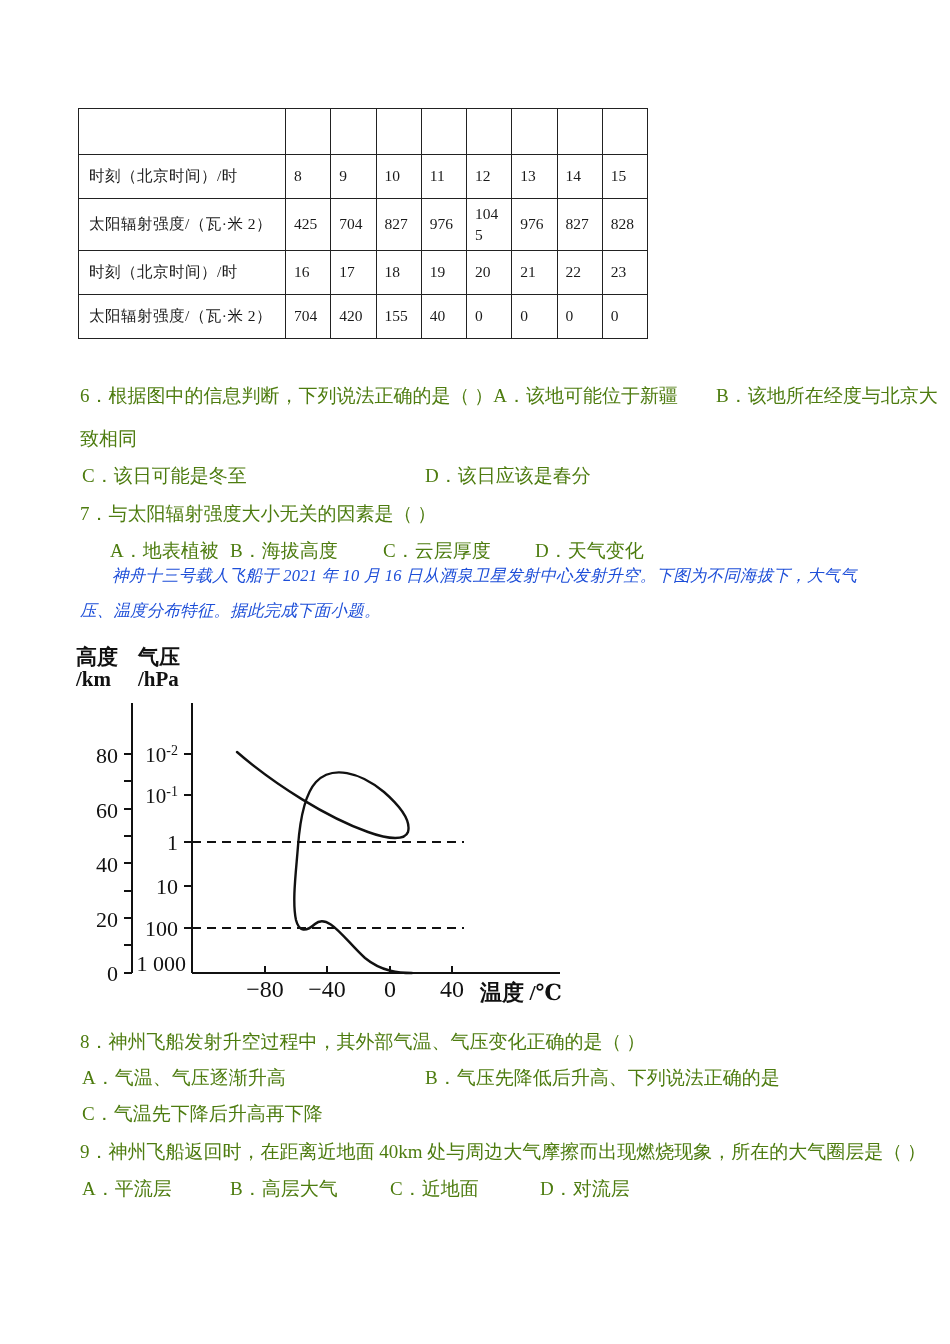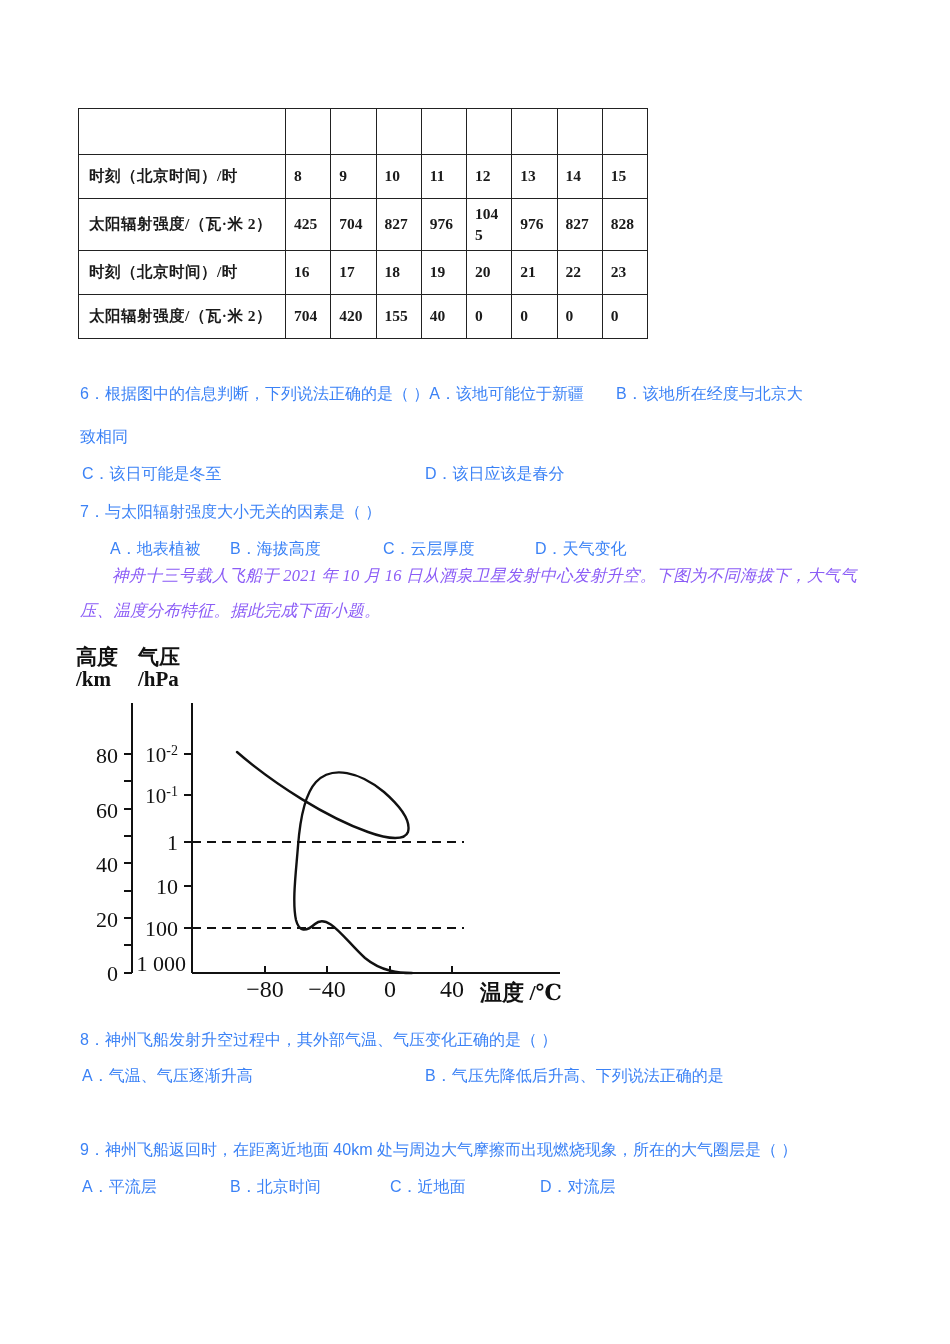--- a/index.html
+++ b/index.html
@@ -26,21 +26,20 @@
     height: 1344px;
     padding: 0;
   }
 
   
   .data-table-wrap {
     position: absolute;
     left: 78px;
     top: 108px;
     width: 511px;
-    font-weight: bold;
   }
   table.data-table {
     border-collapse: collapse;
     width: 570px;
     table-layout: fixed;
   }
   table.data-table td {
     border: 1px solid #222;
     font-size: 15.5px;
     line-height: 1.35;
@@ -63,33 +62,33 @@
   tr.tall-row td { height: 52px; }
   td.wrapnum {
     word-break: break-all;
     white-space: normal;
     line-height: 1.15;
   }
 
   
   .qtext {
     position: absolute;
-    font-size: 16px;
+    font-size: 19px;
     line-height: 1.5;
-    font-family: Liberation Sans, sans-serif;
-    color: #3b82f6;
+    font-family: Liberation Serif, serif;
+    color: #4d7c0f;
     white-space: nowrap;
   }
   .q-line { position: absolute; white-space: nowrap; }
   .narr {
     position: absolute;
     font-family: "Liberation Serif", "DejaVu Serif", serif;
     font-size: 16.5px;
     font-style: italic;
-    color: #8b5cf6;
+    color: #1d4ed8;
     white-space: nowrap;
     letter-spacing: 0.2px;
   }
 
   
   .chart {
     position: absolute;
     left: 60px;
     top: 640px;
     width: 520px;
@@ -285,21 +284,22 @@
                C 236,232 232,262 236,280
                C 239,292 246,292 255,284
                C 268,272 285,300 305,318
                C 322,332 340,333 352,333" fill="none" stroke="#111" stroke-width="2.4" stroke-linecap="round" stroke-linejoin="round"></path>
     </svg>
   </div>
 
   <div class="q-line qtext" style="left:80px; top:1028px;">8．神州飞船发射升空过程中，其外部气温、气压变化正确的是（ ）</div>
   <div class="q-line qtext" style="left:82px; top:1064px;">A．气温、气压逐渐升高</div>
   <div class="q-line qtext" style="left:425px; top:1064px;">B．气压先降低后升高、下列说法正确的是</div>
+  <div class="q-line qtext" style="left:82px; top:1100px;">C．气温先下降后升高再下降</div>
 
   <div class="q-line qtext" style="left:80px; top:1138px;">9．神州飞船返回时，在距离近地面 40km 处与周边大气摩擦而出现燃烧现象，所在的大气圈层是（ ）</div>
   <div class="q-line qtext" style="left:82px; top:1175px;">A．平流层</div>
-  <div class="q-line qtext" style="left:230px; top:1175px;">B．北京时间</div>
+  <div class="q-line qtext" style="left:230px; top:1175px;">B．高层大气</div>
   <div class="q-line qtext" style="left:390px; top:1175px;">C．近地面</div>
   <div class="q-line qtext" style="left:540px; top:1175px;">D．对流层</div>
 
 
 </div>
 
 </body></html>

